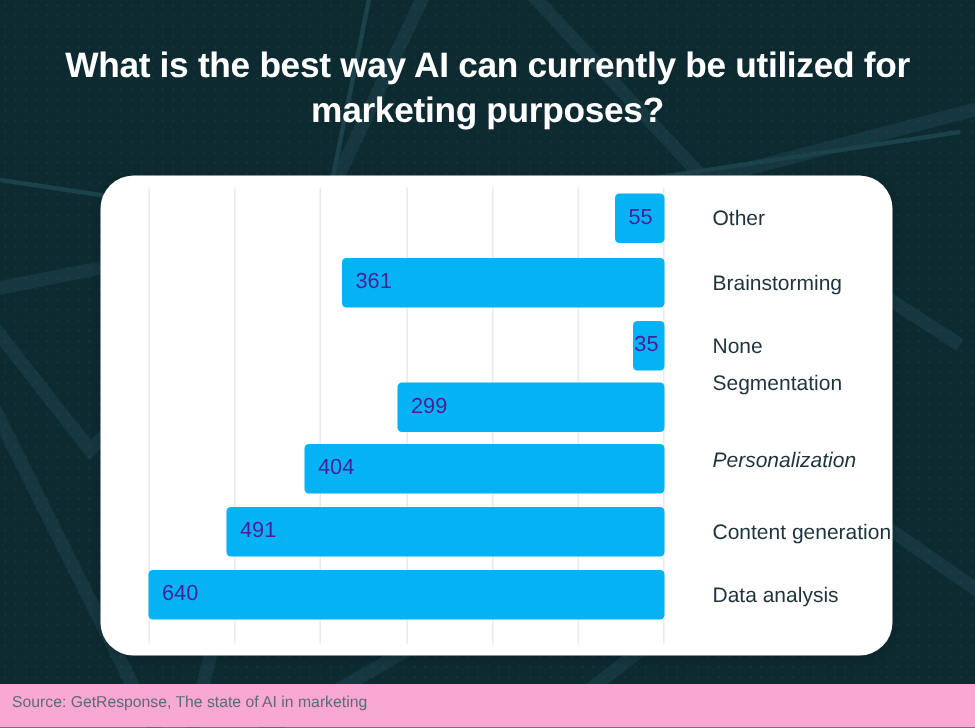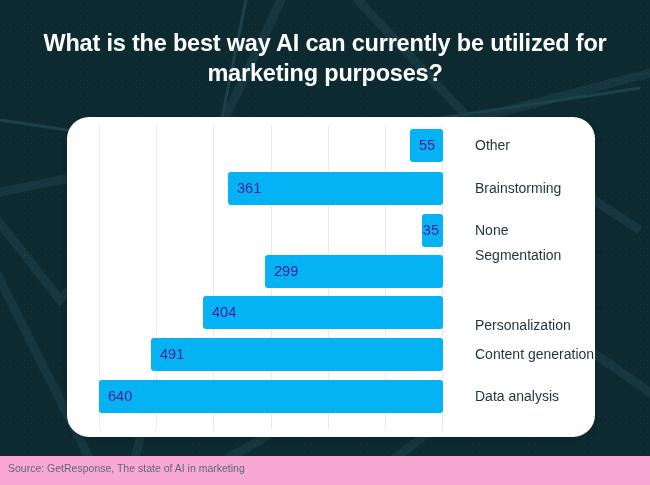--- a/index.html
+++ b/index.html
@@ -229,21 +229,21 @@
         <div class="bar" style="width:344px;">
           <span class="bar-value">640</span>
         </div>
       </div>
     </div>
 
     <div class="cat-label" style="top:8px;">Other</div>
     <div class="cat-label" style="top:51px;">Brainstorming</div>
     <div class="cat-label" style="top:93px;">None</div>
     <div class="cat-label" style="top:118px;">Segmentation</div>
-    <div class="cat-label" style="top:188px;">Personalization</div>
+    <div class="cat-label" style="top:169px;font-style:italic;">Personalization</div>
     <div class="cat-label" style="top:217px;">Content generation</div>
     <div class="cat-label" style="top:259px;">Data analysis</div>
   </div>
 
   <div class="source-bar">
     <div class="source-text">Source: GetResponse, The state of AI in marketing</div>
   </div>
 
 </div>
 

